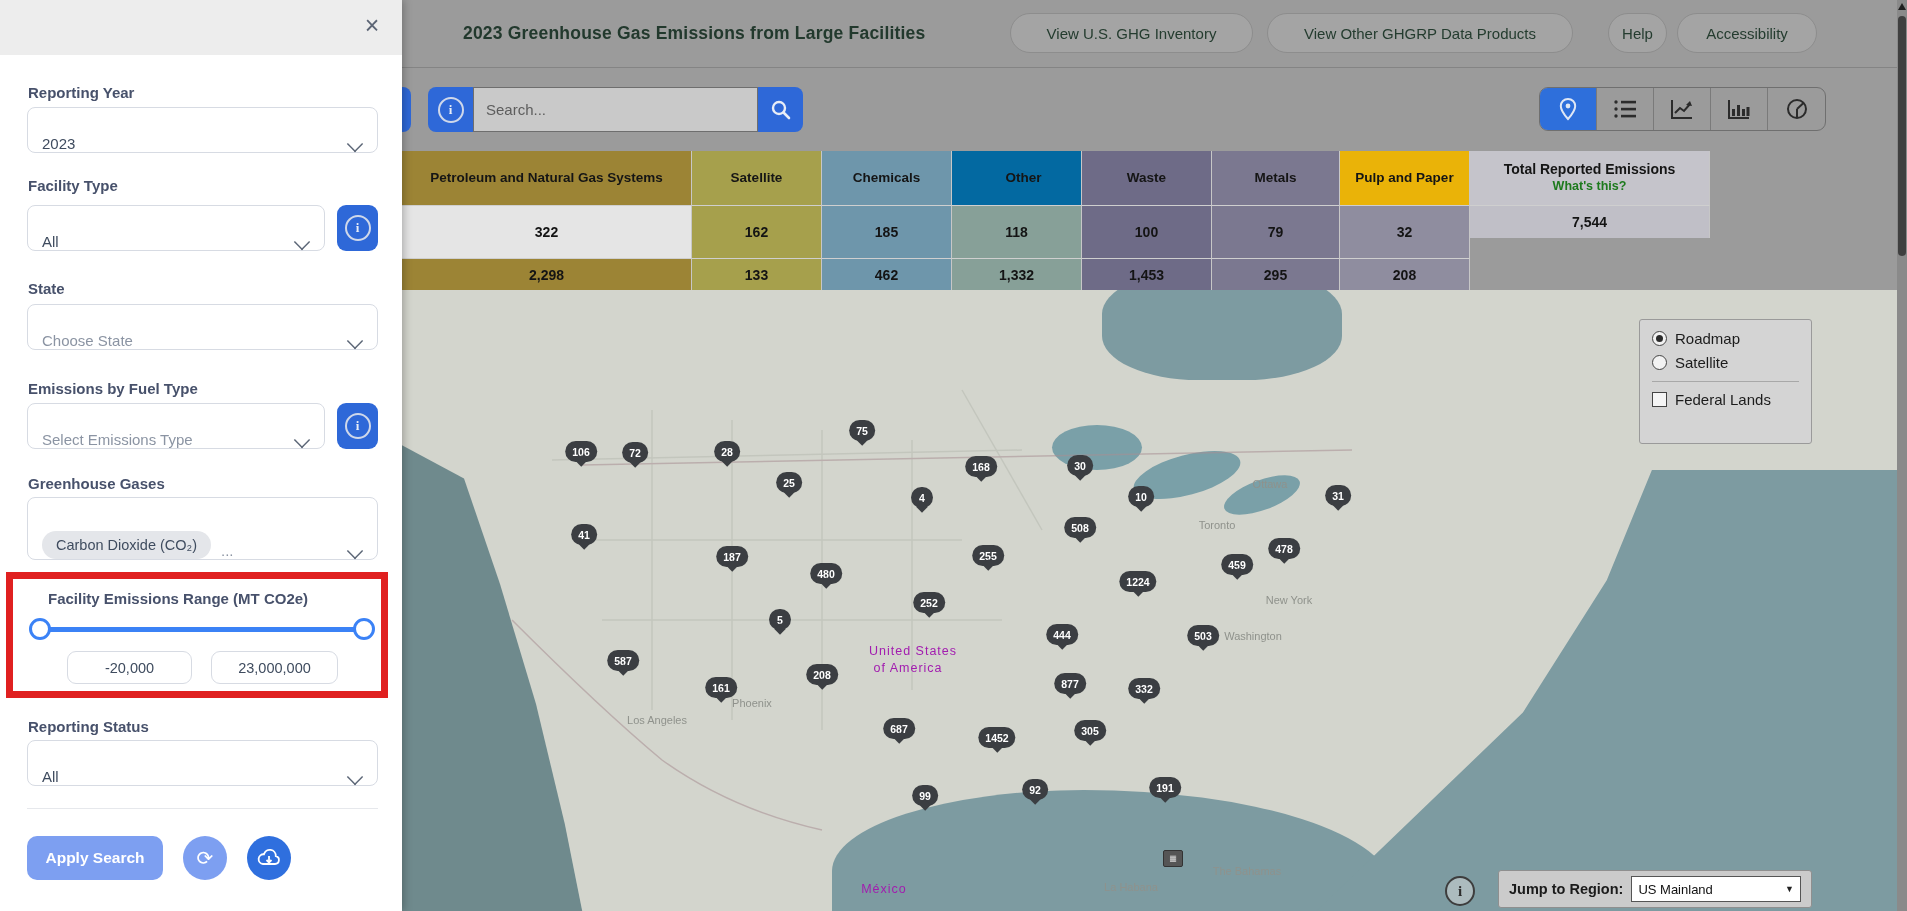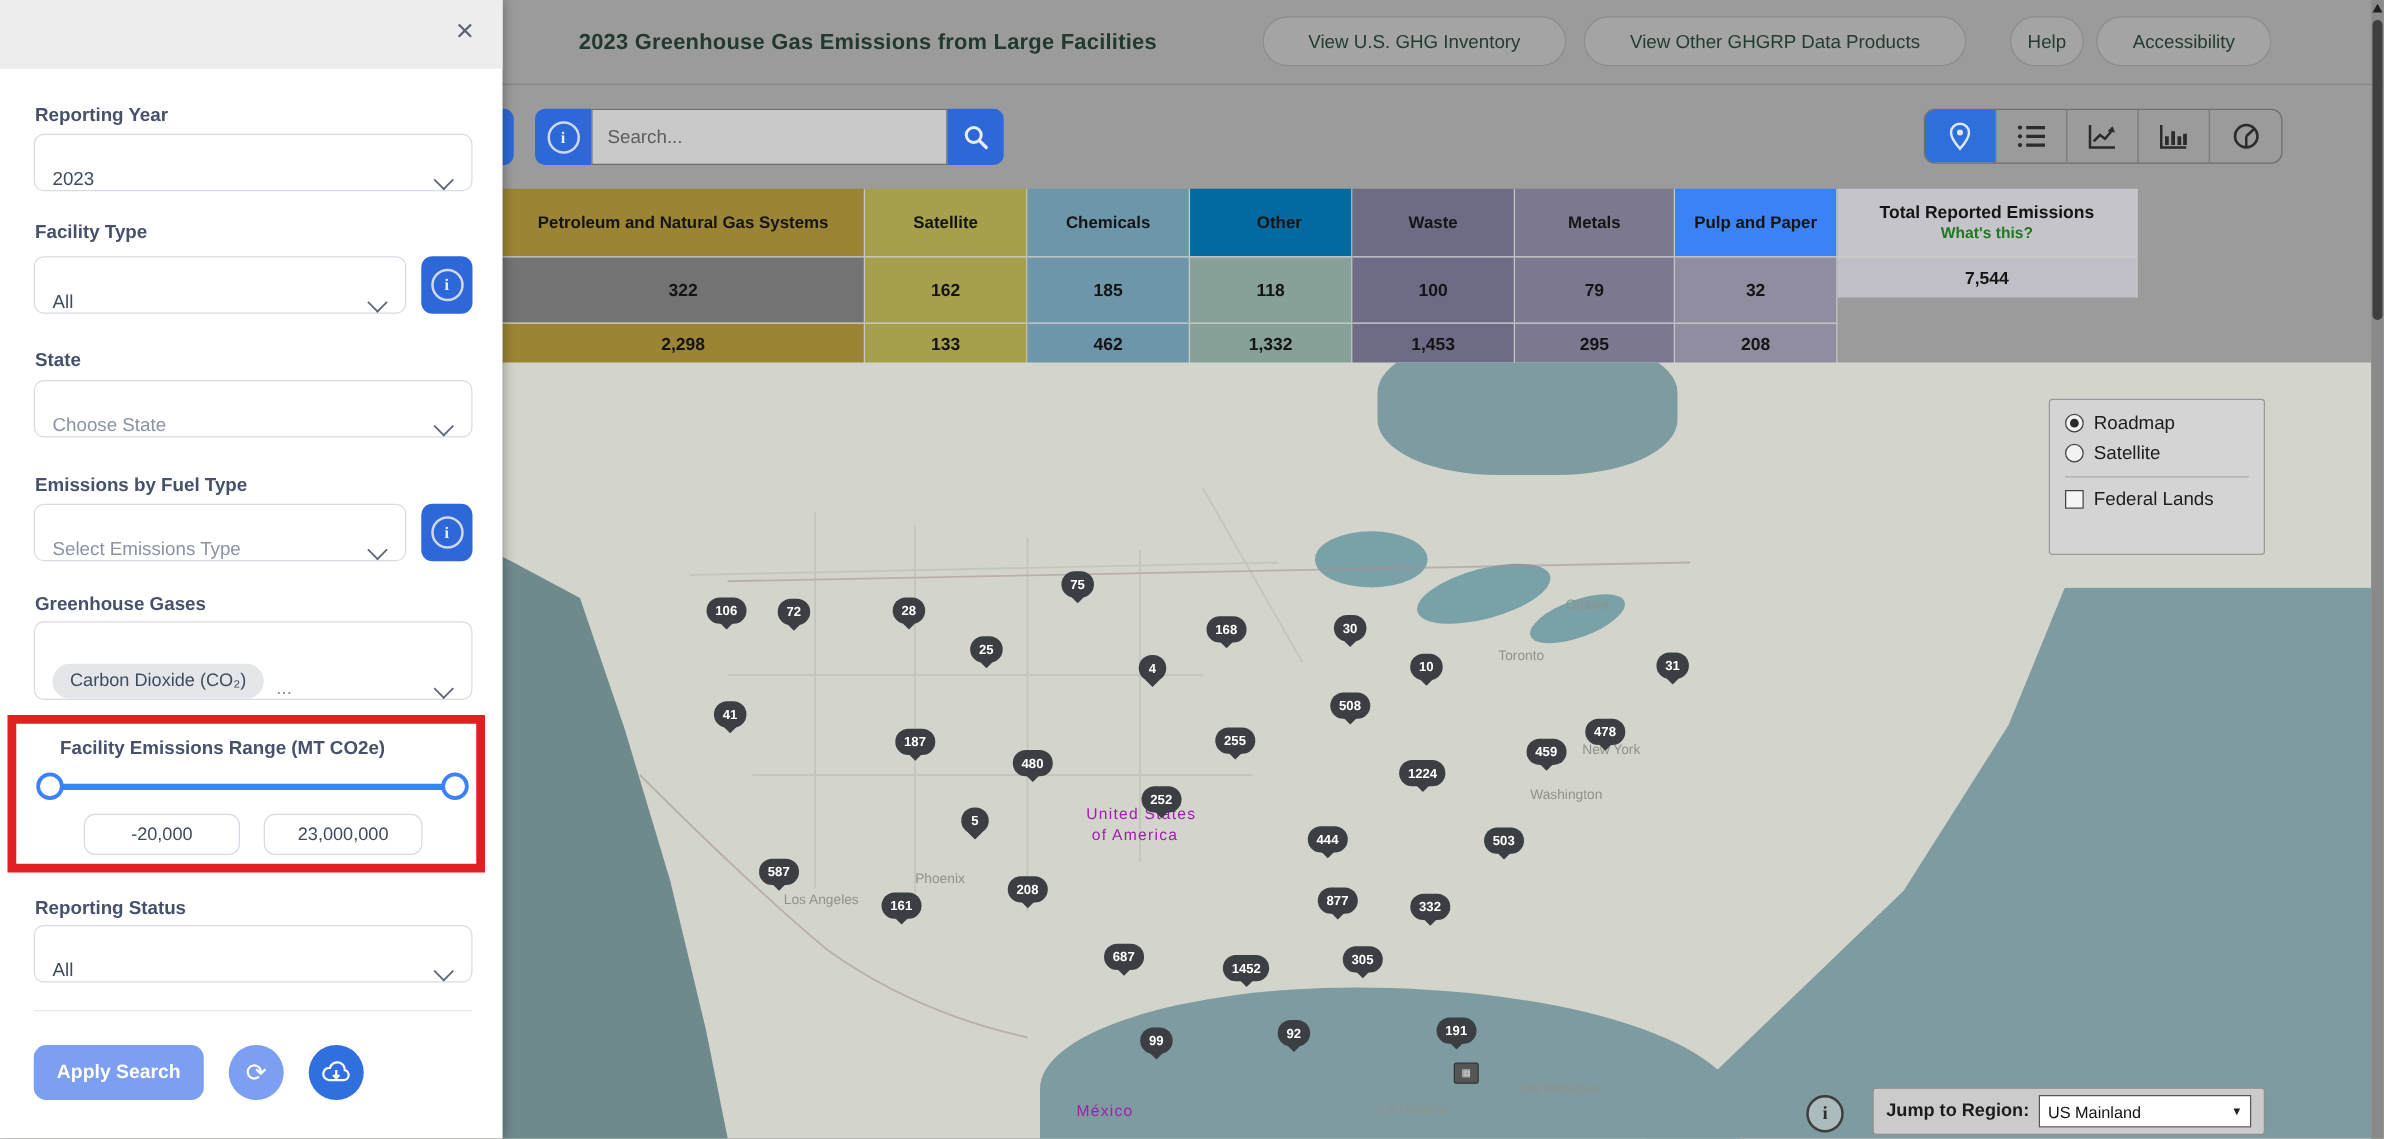--- a/index.html
+++ b/index.html
@@ -35,21 +35,21 @@
     font-weight:bold;font-size:13.5px;color:#151515;border-right:1px solid #c7c7c7;box-sizing:border-box;text-align:center;line-height:1.25;}
   .col .c1{height:53px;border-top:1px solid #cfcfcf;}
   .col .c2{height:33px;border-top:1px solid #cfcfcf;}
   .col .cell{display:flex;align-items:center;justify-content:center;font-weight:bold;font-size:14px;color:#141414;
     border-right:1px solid #c7c7c7;box-sizing:border-box;}
   .whats-link{color:#1d7a1d;font-size:12.5px;font-weight:bold;cursor:pointer;}
 
   
   #map{left:402px;top:290px;width:1495px;height:621px;background:#d3d5cd;overflow:hidden;}
   .water{position:absolute;background:#7d9ba1;}
-  .marker{position:absolute;transform:translate(-50%,-100%);display:flex;flex-direction:column;align-items:center;cursor:pointer;margin-top:37px;}
+  .marker{position:absolute;transform:translate(-50%,-100%);display:flex;flex-direction:column;align-items:center;cursor:pointer;}
   .marker .bub{background:#3b3e42;color:#fff;font-size:10.5px;font-weight:bold;border-radius:11px;
     height:21px;display:flex;align-items:center;justify-content:center;padding:0 7px;min-width:8px;}
   .marker .tail{width:8px;height:8px;background:#3b3e42;transform:rotate(45deg);margin-top:-5px;}
   .map-label{position:absolute;transform:translate(-50%,-50%);color:#8f928c;font-size:11px;white-space:nowrap;}
   .map-label.big{font-size:12.5px;letter-spacing:1px;color:#a21caf;}
 
   
   #maptype-panel{left:1639px;top:319px;width:173px;height:125px;background:#d4d4d4;border:1px solid #9a9a9a;border-radius:3px;box-sizing:border-box;padding:10px 12px;}
   .radio-row,.chk-row{display:flex;align-items:center;gap:8px;font-size:15px;color:#1c1c1c;margin-bottom:7px;cursor:pointer;}
   .radio{width:13px;height:13px;border:1.5px solid #444;border-radius:50%;display:flex;align-items:center;justify-content:center;background:#f2f2f2;}
@@ -160,21 +160,21 @@
           <circle cx="12" cy="12" r="9" fill="none" stroke="#2b2b2b" stroke-width="2"></circle>
           <line x1="12" y1="12" x2="18.5" y2="6" stroke="#2b2b2b" stroke-width="2"></line>
           <line x1="12" y1="12" x2="12" y2="21" stroke="#2b2b2b" stroke-width="2"></line>
         </svg>
     </div>
   </div>
 
   <div class="abs" id="sector-table">
       <div class="col" style="width: 290px;">
         <div class="hd" style="background: rgb(156, 132, 53); width: 290px;">Petroleum and Natural Gas Systems</div>
-        <div class="cell c1" style="background: #737373; width: 290px;">322</div>
+        <div class="cell c1" style="background: #e5e5e5; width: 290px;">322</div>
         <div class="cell c2" style="background: rgb(156, 132, 53); width: 290px;">2,298</div>
       </div>
       <div class="col" style="width: 130px;">
         <div class="hd" style="background: rgb(166, 160, 76); width: 130px;">Satellite</div>
         <div class="cell c1" style="background: rgb(166, 160, 76); width: 130px;">162</div>
         <div class="cell c2" style="background: rgb(166, 160, 76); width: 130px;">133</div>
       </div>
       <div class="col" style="width: 130px;">
         <div class="hd" style="background: rgb(110, 150, 171); width: 130px;">Chemicals</div>
         <div class="cell c1" style="background: rgb(110, 150, 171); width: 130px;">185</div>
@@ -189,21 +189,21 @@
         <div class="hd" style="background: rgb(110, 107, 135); width: 130px;">Waste</div>
         <div class="cell c1" style="background: rgb(110, 107, 135); width: 130px;">100</div>
         <div class="cell c2" style="background: rgb(110, 107, 135); width: 130px;">1,453</div>
       </div>
       <div class="col" style="width: 128px;">
         <div class="hd" style="background: rgb(123, 120, 144); width: 128px;">Metals</div>
         <div class="cell c1" style="background: rgb(123, 120, 144); width: 128px;">79</div>
         <div class="cell c2" style="background: rgb(123, 120, 144); width: 128px;">295</div>
       </div>
       <div class="col" style="width: 130px;">
-        <div class="hd" style="background: #3b82f6; width: 130px;">Pulp and Paper</div>
+        <div class="hd" style="background: #eab308; width: 130px;">Pulp and Paper</div>
         <div class="cell c1" style="background: rgb(143, 141, 159); width: 130px;">32</div>
         <div class="cell c2" style="background: rgb(143, 141, 159); width: 130px;">208</div>
       </div>
       <div class="col" style="width: 240px;">
         <div class="hd" style="background: rgb(197, 196, 203); width: 240px;">
           <div style="font-size: 14px;">Total Reported Emissions</div>
           <div class="whats-link" style="color: rgb(29, 122, 29);">What's this?</div>
         </div>
         <div class="cell c2" style="background: rgb(192, 191, 199); width: 240px;">7,544</div>
       </div>

